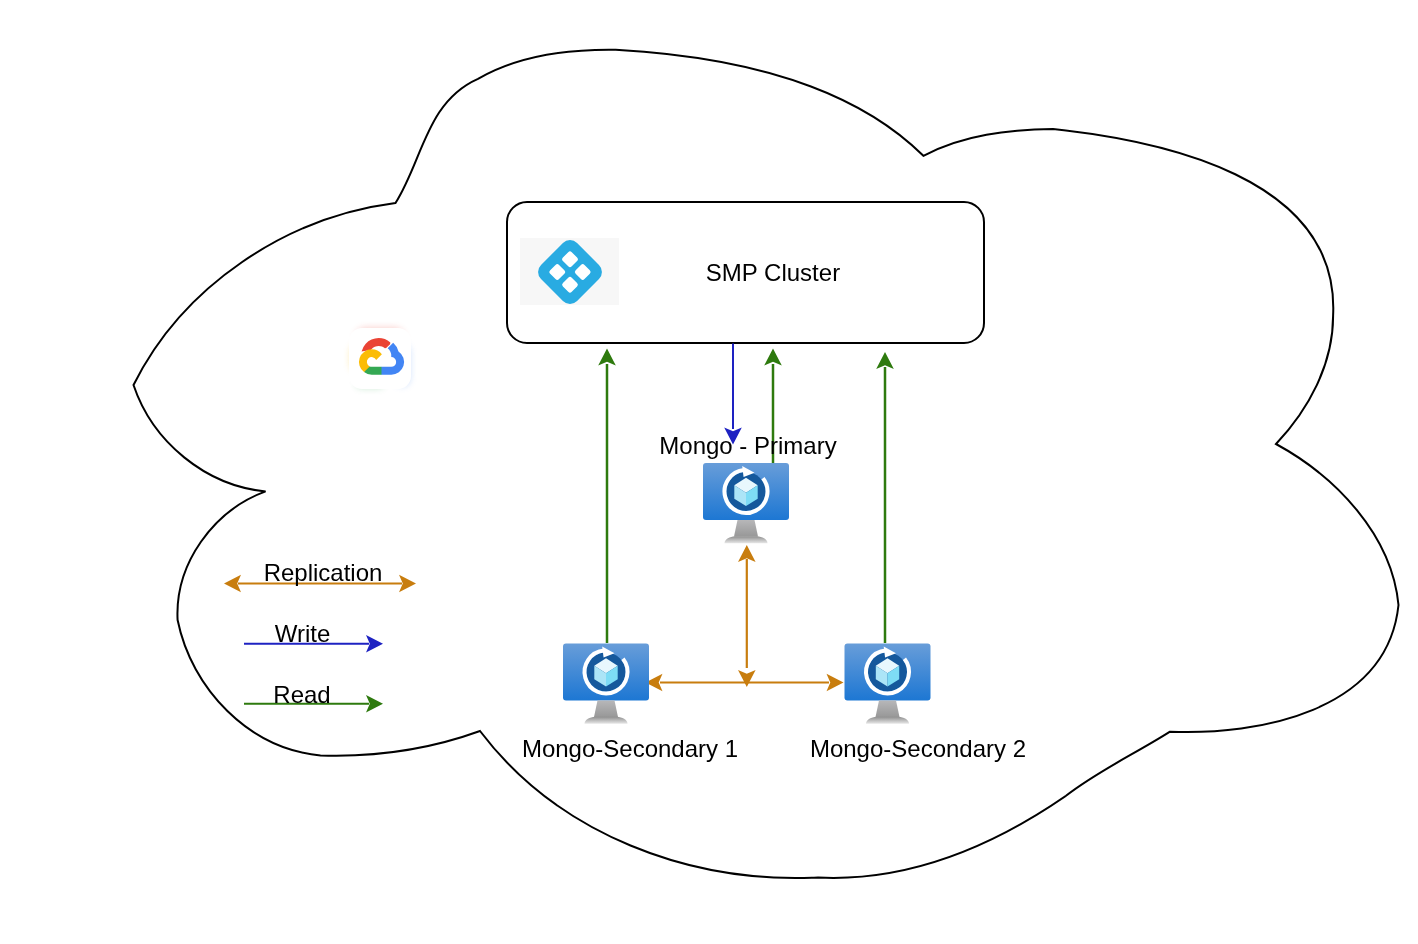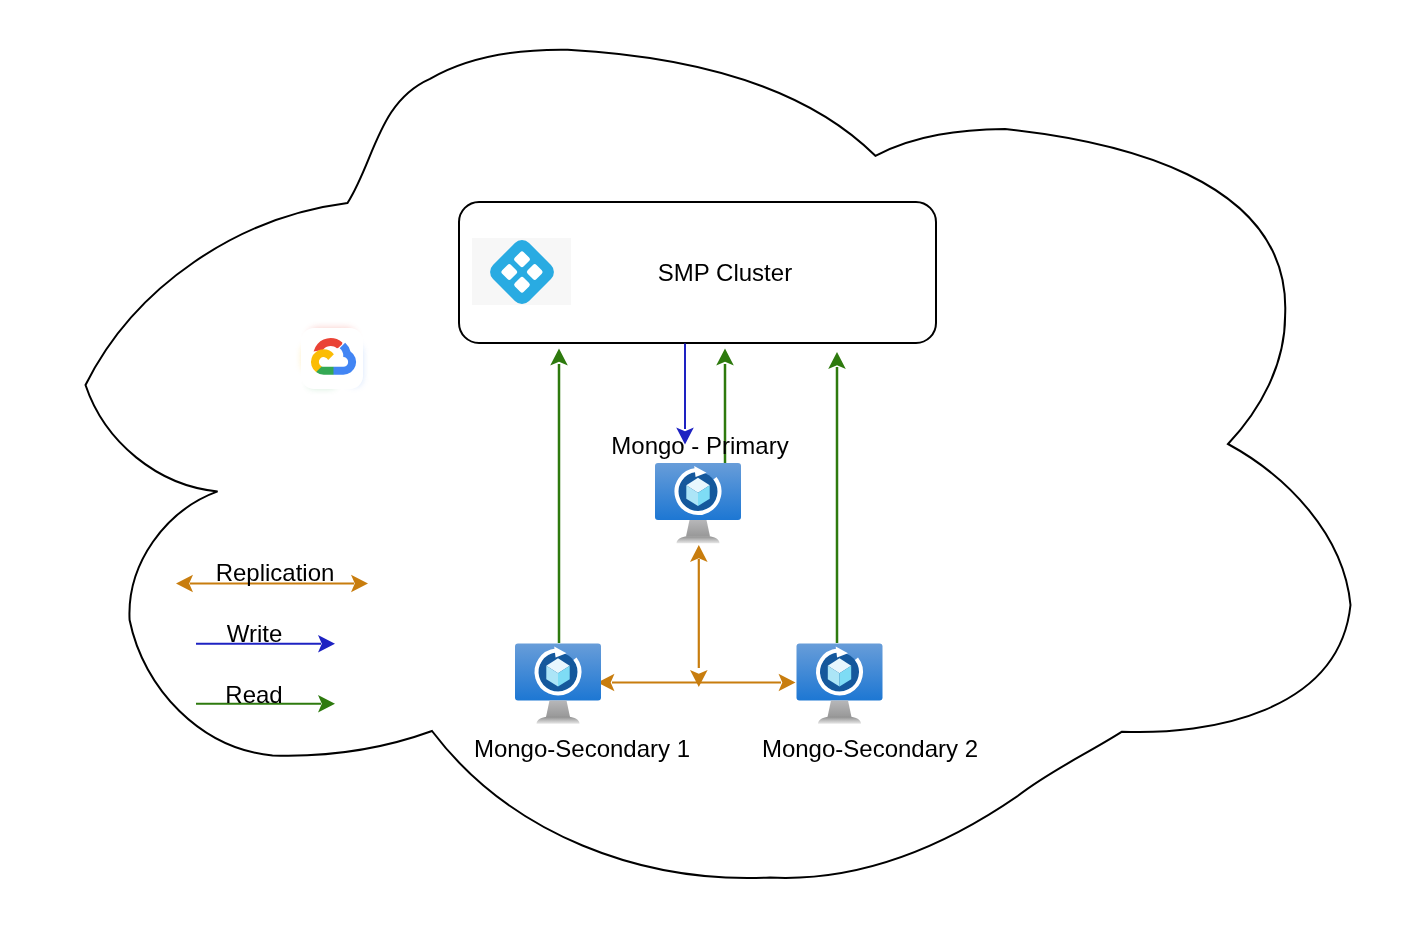--- a/index.html
+++ b/index.html
@@ -1,20 +1,20 @@
 <!DOCTYPE html>
 <html><head>
 <meta charset="utf-8">
 <style>
   html,body{margin:0;padding:0;background:#ffffff;}
   svg text{font-family:"Liberation Sans", sans-serif; fill:#000000;}
 </style>
 </head>
 <body>
-<div style="transform:translateZ(0);width:1132px;height:944px;">
+<div style="transform:translateZ(0);width:1132px;height:944px;margin-left:48px;">
 <svg width="1418" height="944" viewBox="0 0 1418 944">
   <defs>
     <linearGradient id="monGrad" x1="0" y1="0" x2="0" y2="1">
       <stop offset="0" stop-color="#689dd9"></stop>
       <stop offset="1" stop-color="#1d77d3"></stop>
     </linearGradient>
     <linearGradient id="neckGrad" x1="0" y1="0" x2="0" y2="1">
       <stop offset="0" stop-color="#b7b7b9"></stop>
       <stop offset="1" stop-color="#989898"></stop>
     </linearGradient>

